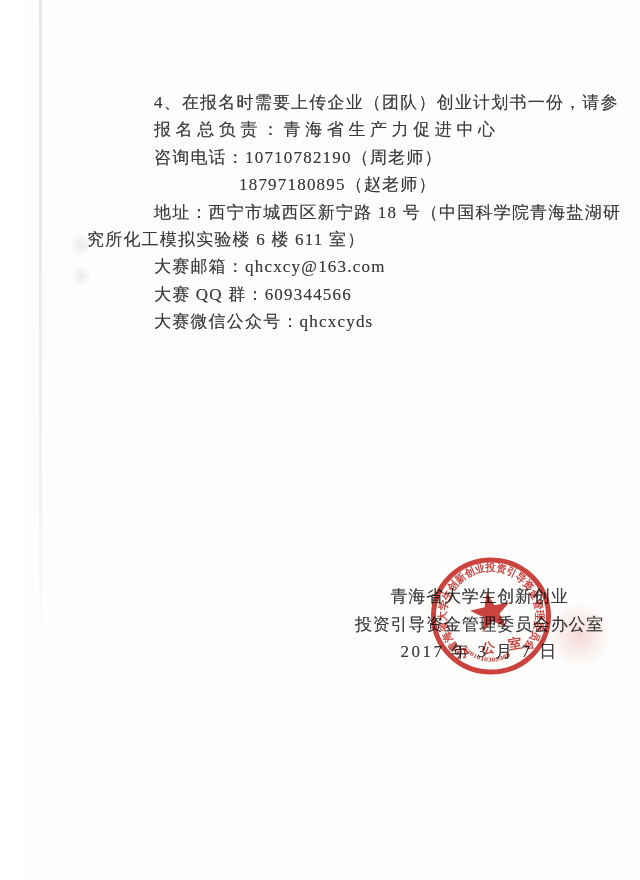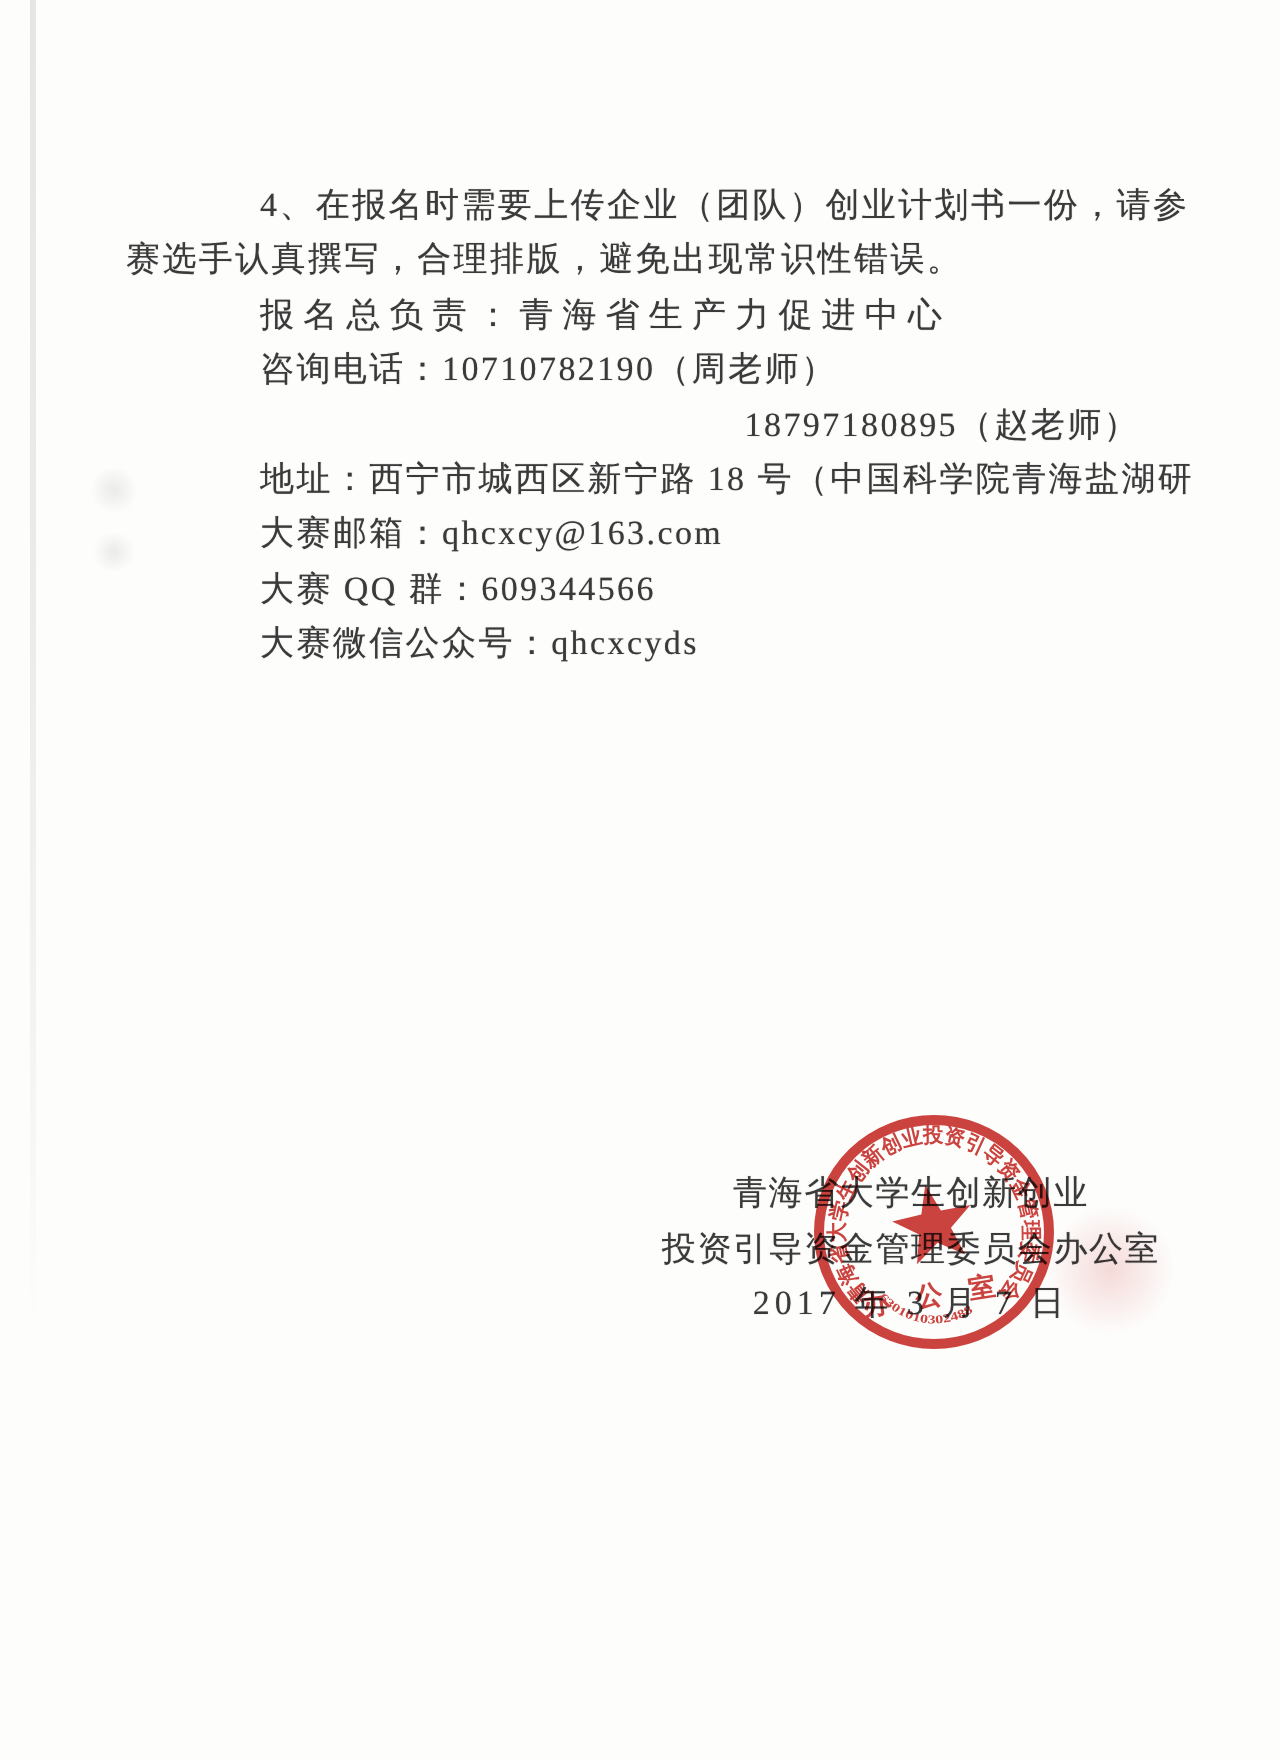--- a/index.html
+++ b/index.html
@@ -5,41 +5,42 @@
   html,body{margin:0;padding:0;}
   body{
     width:640px;height:880px;
     background:#ffffff;
     font-family:"Liberation Serif","DejaVu Serif",serif;
     position:relative;overflow:hidden;
   }
   .page{
     position:absolute;inset:0;
     background:#fdfdfc;
+    margin-left:24px;
   }
   
   .scan-line{
     position:absolute;left:15px;top:0;width:3px;height:665px;
     background:linear-gradient(to bottom,#dededb 0%,#e4e4e1 40%,#efefec 75%,rgba(240,240,238,0) 100%);
     opacity:.75;
   }
   .smudge{
     position:absolute;border-radius:50%;
     background:radial-gradient(circle,rgba(150,150,148,.18),rgba(150,150,148,0) 70%);
   }
   
   .body-text{
     position:absolute;left:63px;top:89px;width:507px;
     font-size:17px;line-height:27.4px;color:#3a3a3a;
     letter-spacing:1.2px;
     text-shadow:0 0 .5px rgba(70,70,70,.55);
   }
   .line{display:block;white-space:nowrap;}
   .indent{padding-left:67px;}
-  .indent2{padding-left:152px;text-align:right;}
+  .indent2{padding-left:152px;}
   .bold{font-weight:bold;color:#252525;}
   .wide{letter-spacing:4.6px;}
   
   .signature{
     position:absolute;left:303px;top:583px;width:305px;
     font-size:17px;line-height:27.6px;color:#3a3a3a;
     letter-spacing:.8px;text-align:center;
     text-shadow:0 0 .5px rgba(70,70,70,.5);
   }
   .signature .date{letter-spacing:2.5px;}
@@ -59,25 +60,25 @@
 <body>
 
 <div class="page">
 
   <div class="scan-line"></div>
   <div class="smudge" style="left:44px;top:234px;width:26px;height:22px;"></div>
   <div class="smudge" style="left:46px;top:266px;width:22px;height:20px;"></div>
 
   <div class="body-text">
     <span class="line indent">4、在报名时需要上传企业（团队）创业计划书一份，请参</span>
-    <span class="line">赛选手认真撰写，合理排版，避免出现常识性错误。</span>
     <span class="line indent wide">报名总负责：青海省生产力促进中心</span>
     <span class="line indent">咨询电话：10710782190（周老师）</span>
     <span class="line indent2">18797180895（赵老师）</span>
     <span class="line indent">地址：西宁市城西区新宁路 18 号（中国科学院青海盐湖研</span>
+    <span class="line">究所化工模拟实验楼 6 楼 611 室）</span>
     <span class="line indent">大赛邮箱：qhcxcy@163.com</span>
     <span class="line indent">大赛 QQ 群：609344566</span>
     <span class="line indent">大赛微信公众号：qhcxcyds</span>
   </div>
 
   <div class="signature">
     <span class="line">青海省大学生创新创业</span>
     <span class="line">投资引导资金管理委员会办公室</span>
     <span class="line date">2017 年 3 月 7 日</span>
   </div>

